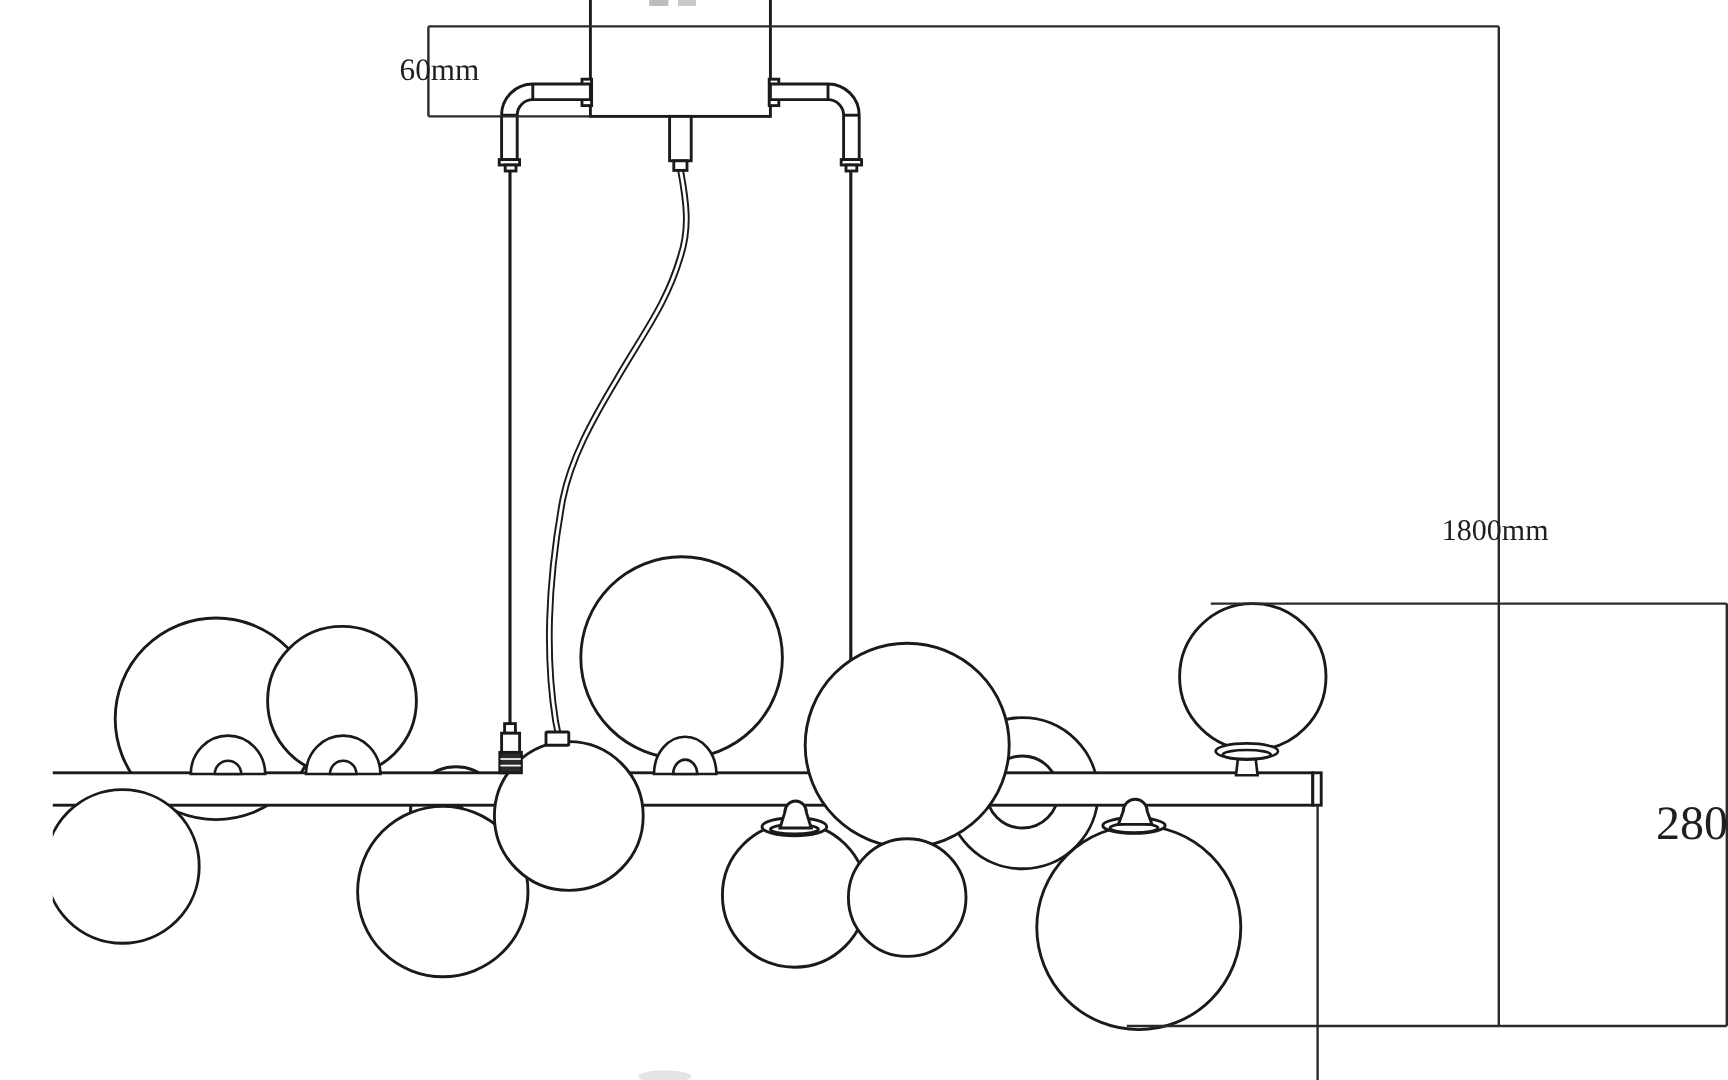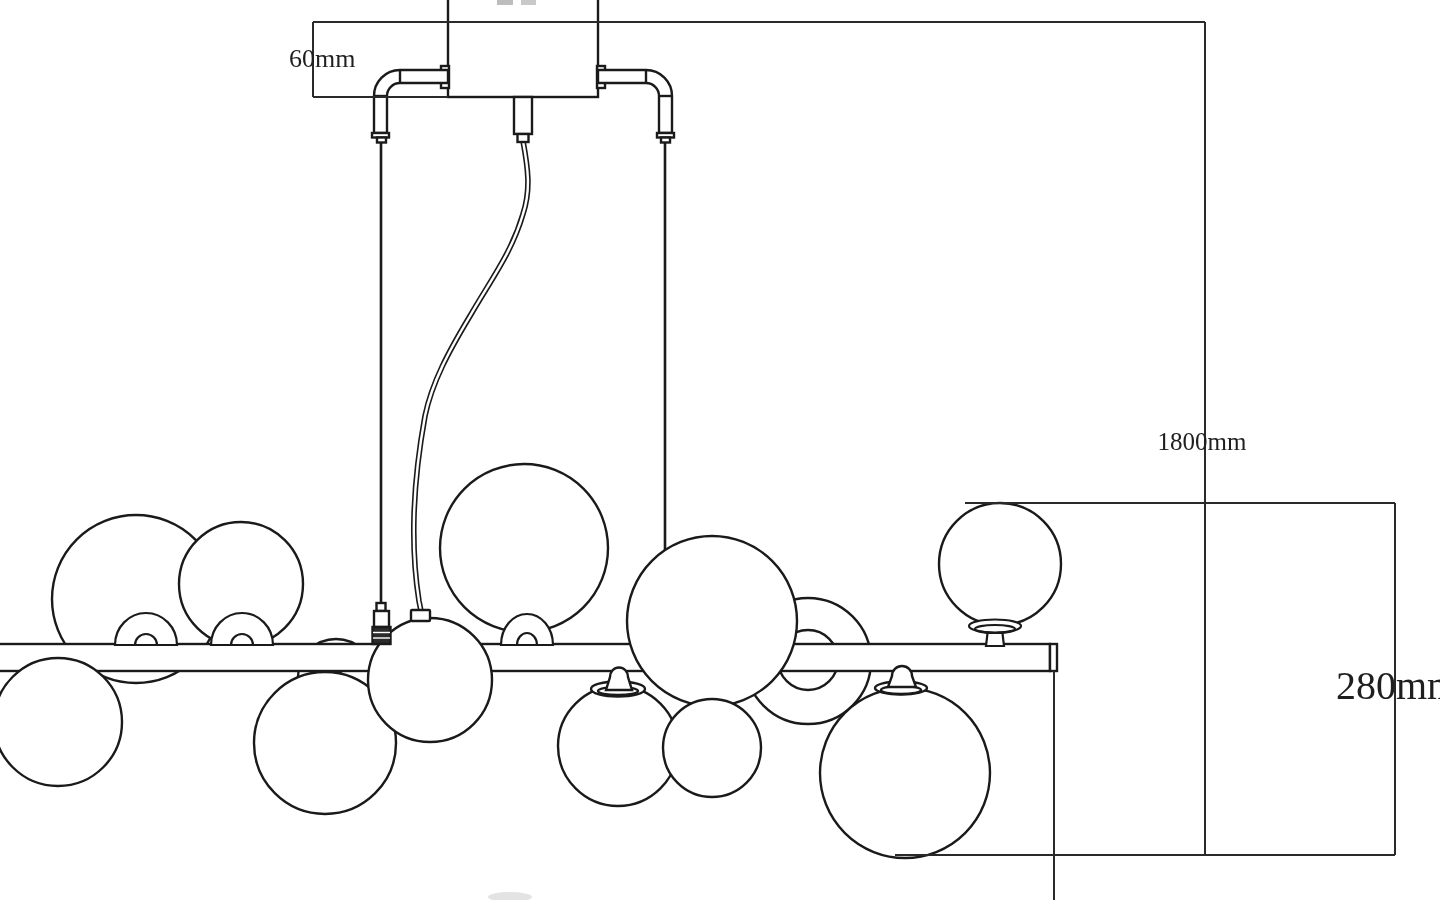--- a/index.html
+++ b/index.html
@@ -1,17 +1,17 @@
 <!DOCTYPE html>
 <html><head>
 <meta charset="utf-8">
 <style>
   html,body{margin:0;padding:0;background:#ffffff;overflow:hidden;}
   .canvas{position:relative;width:1368px;height:900px;background:#ffffff;
-          font-family:"Liberation Serif", serif;}
+          font-family:"Liberation Serif", serif;padding-left:44px;}
   svg{display:block}
   .dim-text{font-family:"Liberation Serif", serif;fill:#1f1f1f;}
   .dim-60{font-size:26px;}
   .dim-1800{font-size:25px;}
   .dim-280{font-size:40px;}
 </style>
 </head>
 <body>
 
 <div class="canvas">

